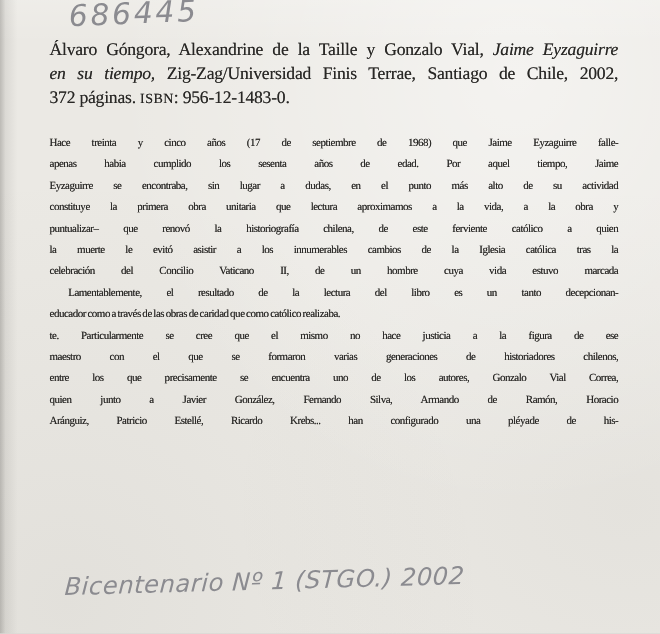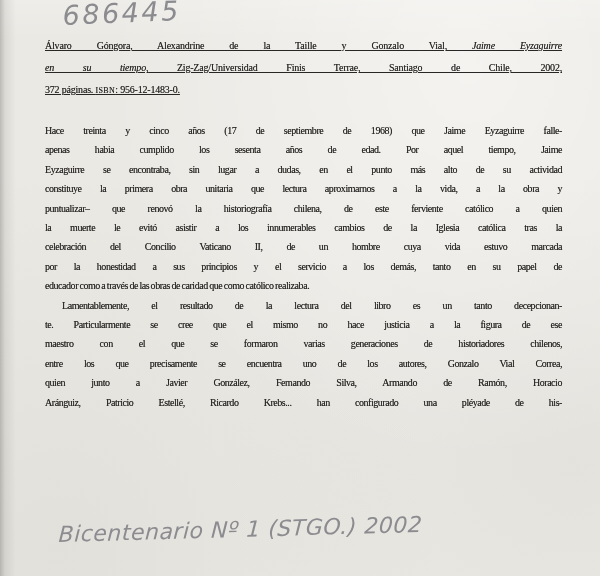--- a/index.html
+++ b/index.html
@@ -14,21 +14,21 @@
       linear-gradient(180deg, rgba(255,255,255,0.18) 0px, rgba(255,255,255,0.0) 40px),
       radial-gradient(ellipse at 78% 12%, rgba(255,255,255,0.45), rgba(255,255,255,0.0) 55%),
       radial-gradient(ellipse at 10% 95%, rgba(110,108,100,0.07), rgba(110,108,100,0.0) 50%),
       radial-gradient(ellipse at 95% 80%, rgba(120,118,110,0.06), rgba(120,118,110,0.0) 45%);
     font-family: "Liberation Serif", serif;
     color: #282725;
   }
   .print { text-shadow: 0 0 0.6px rgba(45,44,42,0.7); }
   .citation {
     position: absolute; left: 45px; top: 35px; width: 517px;
-    font-size: 10px; line-height: 22px; letter-spacing: -0.2px; text-decoration: underline;
+    font-size: 16px; line-height: 22px; letter-spacing: -0.2px;
   }
   .review {
     position: absolute; left: 45px; top: 121px; width: 517px;
     font-size: 10px; line-height: 19.4px; letter-spacing: -0.45px; word-spacing: -0.6px;
   }
   .line { min-height: 1em; }
   .line.just { text-align: justify; text-align-last: justify; }
   .line.indent { text-indent: 17px; }
   .s-i { font-style: italic; }
   .s-sc { font-size: 0.8em; letter-spacing: 0.4px; }
@@ -62,23 +62,22 @@
     </div>
 
   <div class="review print">
       <div class="line just"><span class="s-n">Hace treinta y cinco años (17 de septiembre de 1968) que Jaime Eyzaguirre falle-</span></div>
       <div class="line just"><span class="s-n">apenas habia cumplido los sesenta años de edad. Por aquel tiempo, Jaime</span></div>
       <div class="line just"><span class="s-n">Eyzaguirre se encontraba, sin lugar a dudas, en el punto más alto de su actividad</span></div>
       <div class="line just"><span class="s-n">constituye la primera obra unitaria que lectura aproximarnos a la vida, a la obra y</span></div>
       <div class="line just"><span class="s-n">puntualizar– que renovó la historiografía chilena, de este ferviente católico a quien</span></div>
       <div class="line just"><span class="s-n">la muerte le evitó asistir a los innumerables cambios de la Iglesia católica tras la</span></div>
       <div class="line just"><span class="s-n">celebración del Concilio Vaticano II, de un hombre cuya vida estuvo marcada</span></div>
-      <div class="line just"><span class="s-n">por la honestidad a sus principios y el servicio a los demás, tanto en su papel de</span></div>
+      <div class="line just indent"><span class="s-n">Lamentablemente, el resultado de la lectura del libro es un tanto decepcionan-</span></div>
       <div class="line"><span class="s-n">educador como a través de las obras de caridad que como católico realizaba.</span></div>
-      <div class="line just indent"><span class="s-n">Lamentablemente, el resultado de la lectura del libro es un tanto decepcionan-</span></div>
       <div class="line just"><span class="s-n">te. Particularmente se cree que el mismo no hace justicia a la figura de ese</span></div>
       <div class="line just"><span class="s-n">maestro con el que se formaron varias generaciones de historiadores chilenos,</span></div>
       <div class="line just"><span class="s-n">entre los que precisamente se encuentra uno de los autores, Gonzalo Vial Correa,</span></div>
       <div class="line just"><span class="s-n">quien junto a Javier González, Fernando Silva, Armando de Ramón, Horacio</span></div>
       <div class="line just"><span class="s-n">Aránguiz, Patricio Estellé, Ricardo Krebs... han configurado una pléyade de his-</span></div>
     </div>
 
   <div class="handwriting annotation">Bicentenario Nº 1 (STGO.) 2002</div>
 </div>
 

